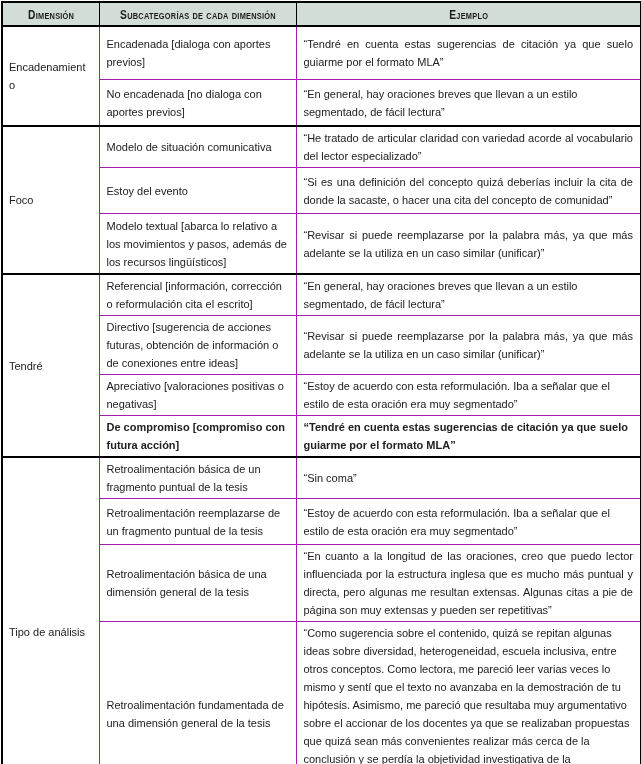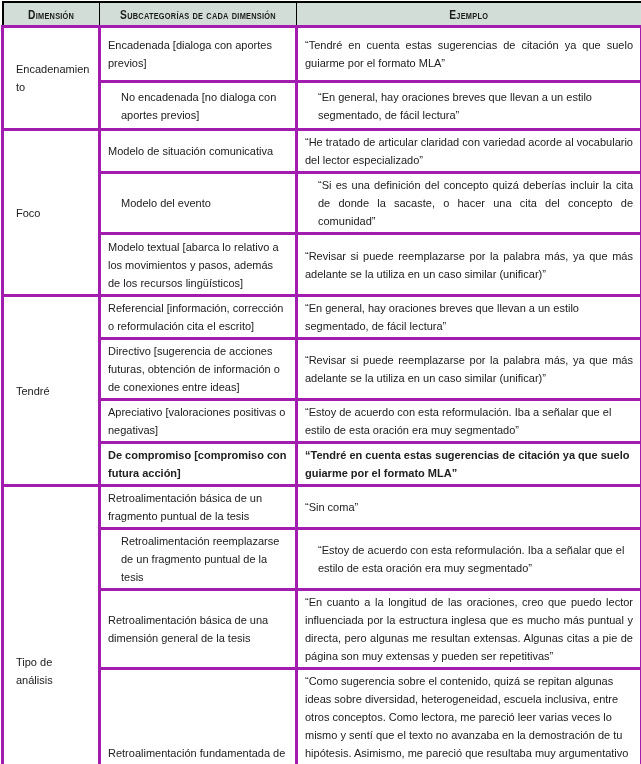--- a/index.html
+++ b/index.html
@@ -45,45 +45,45 @@
     transform: scaleX(0.82);
     transform-origin: 50% 50%;
     font-variant: small-caps;
     font-weight: bold;
     font-size: 12.5px;
     letter-spacing: 0.3px;
     color: #1b1b1b;
   }
 
   td {
-    border: 3px solid #a21caf;
+    border: 1px solid #a21caf;
     vertical-align: middle;
     font-size: 11px;
     line-height: 18px;
     padding: 2px 7px;
     word-wrap: break-word;
   }
   td.dim {
-    padding-left: 12px;
+    padding-left: 6px;
     text-align: left;
     margin-left: 17px;
   }
   td.sub {
     text-align: left;
   }
   td.ex {
     text-align: left;
     margin-top: 20px;
   }
   td.ex.j {
     text-align: justify;
   }
   
   tr.h52 td { height: 48px; }
-  tr.h45 td { height: 41px; padding-left: 20px; }
+  tr.h45 td { height: 41px; }
   tr.h39 td { height: 35px; }
   tr.h59 td { height: 55px; }
   tr.h40 td { height: 36px; }
   tr.h51 td { height: 47px; }
   tr.h35 td { height: 31px; font-weight: bold; }
   tr.h68 td { height: 64px; }
   tr.h175 td { height: 171px; }
 </style>
 </head>
 <body>
@@ -121,21 +121,21 @@
       </tr>
     </tbody>
 
     <tbody>
       <tr class="h39">
         <td class="dim" rowspan="3">Foco</td>
         <td class="sub">Modelo de situación comunicativa</td>
         <td class="ex j">“He tratado de articular claridad con variedad acorde al vocabulario del lector especializado”</td>
       </tr>
       <tr class="h45">
-        <td class="sub">Modelo del evento</td>
+        <td class="sub">Estoy del evento</td>
         <td class="ex j">“Si es una definición del concepto quizá deberías incluir la cita de donde la sacaste, o hacer una cita del concepto de comunidad”</td>
       </tr>
       <tr class="h59">
         <td class="sub">Modelo textual [abarca lo relativo a los movimientos y pasos, además de los recursos lingüísticos]</td>
         <td class="ex j">“Revisar si puede reemplazarse por la palabra más, ya que más adelante se la utiliza en un caso similar (unificar)”</td>
       </tr>
     </tbody>
 
     <tbody>
       <tr class="h40">

